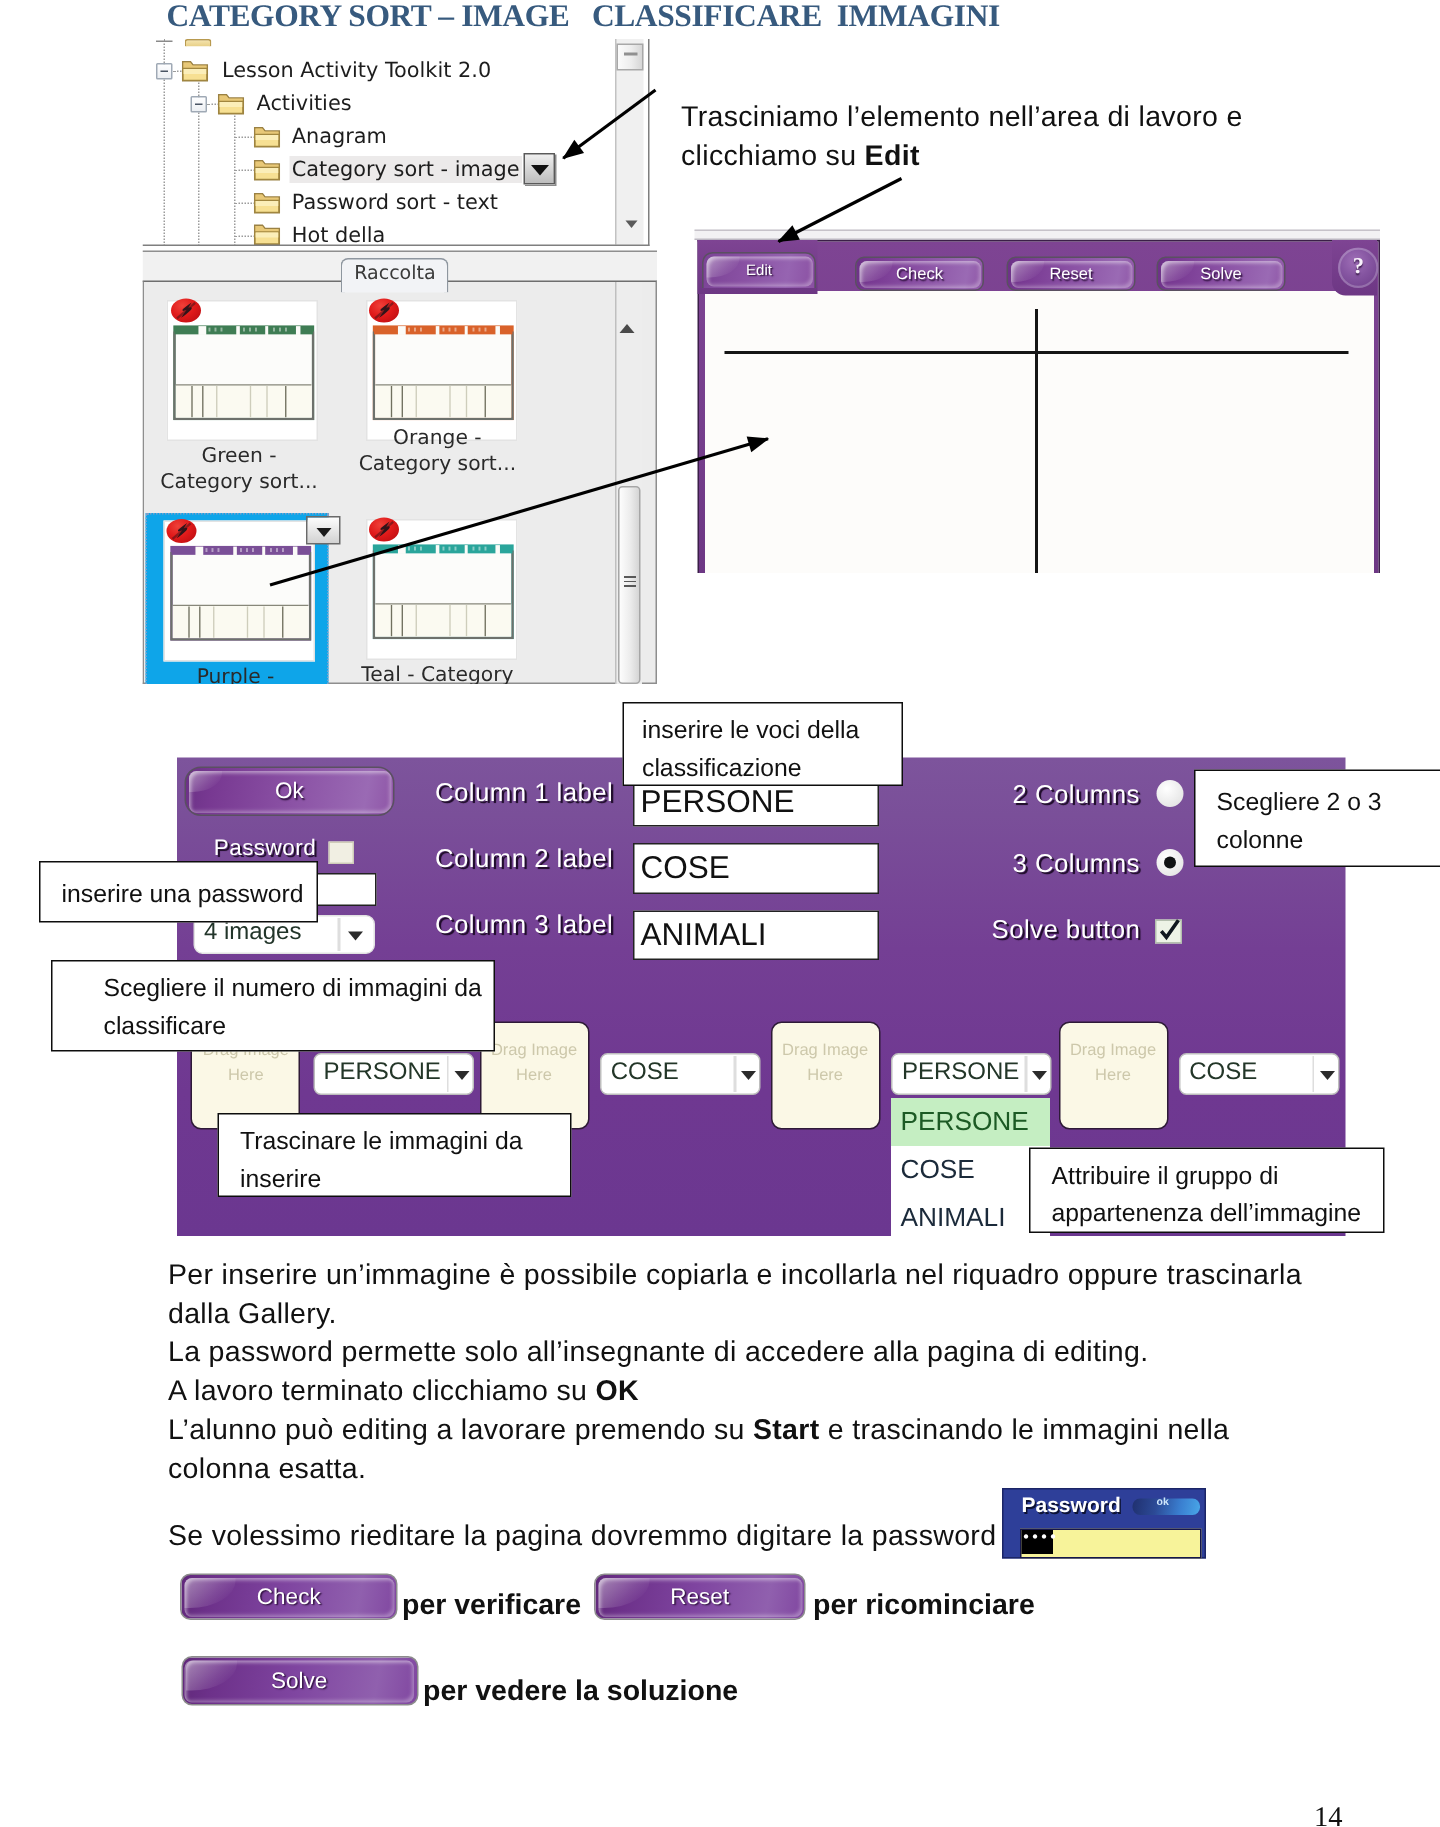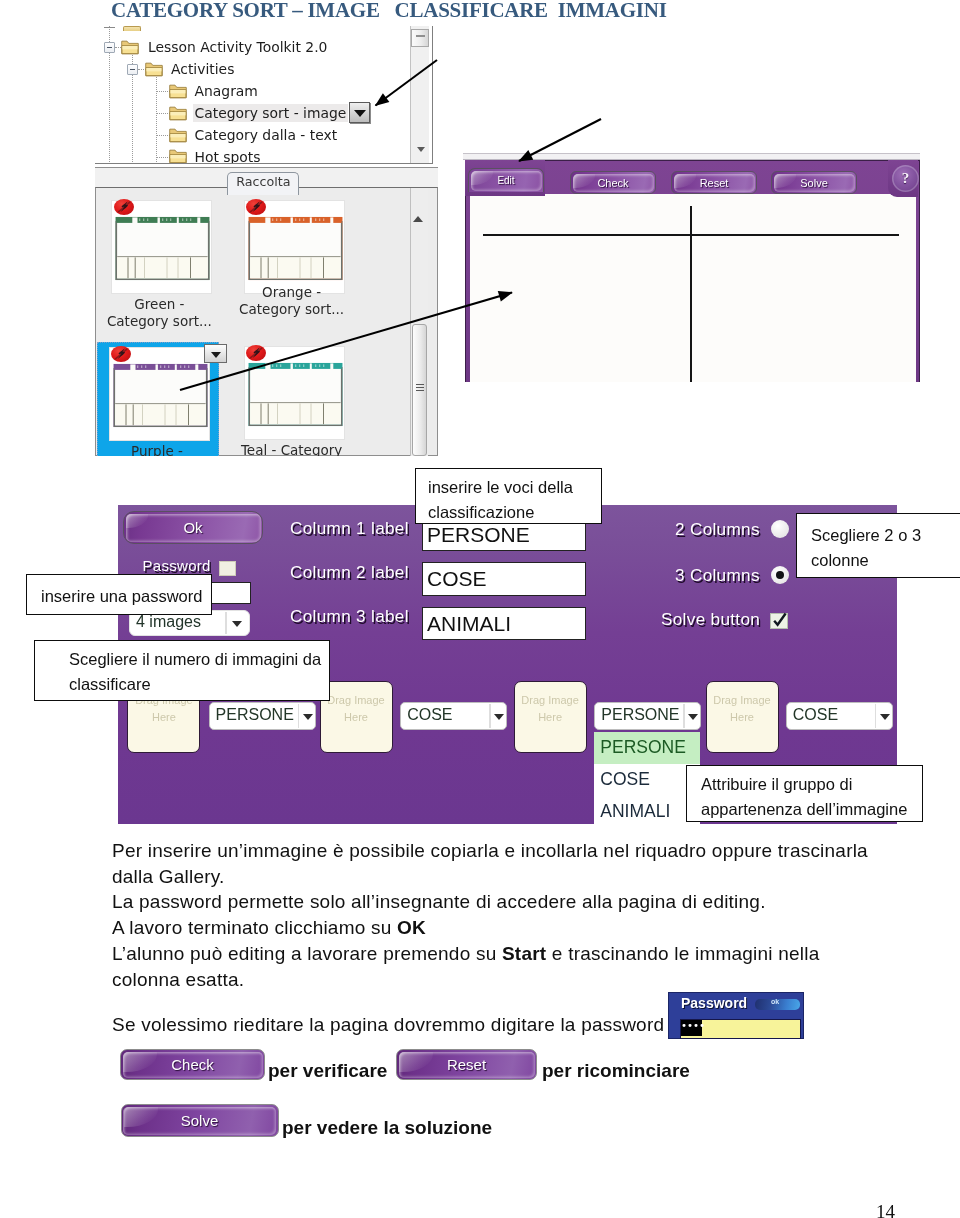--- a/index.html
+++ b/index.html
@@ -137,29 +137,29 @@
             <path d="M1.4 6.0 L16.5 6.0 L16.5 9.4 L1.4 9.4 Z" fill="#fbeeb9"></path>
           </svg></div>
         <div class="tlabel sel" data-name="tree-item-category-sort-image" style="left: 97.5px; top: 78.1px; padding: 1px 2px;">Category sort - image</div>
         <div class="hdot" data-name="tree-connector" style="left: 60.6px; top: 109px; width: 14px;"></div>
         <div class="folder" data-name="tree-folder-icon" style="left: 73.6px; top: 101.5px;"><svg width="18" height="15" viewBox="0 0 18 15" data-name="folder-icon">
             <path d="M0.8 1.2 L6.0 1.2 L7.8 3.4 L17.2 3.4 L17.2 13.8 L0.8 13.8 Z" fill="#d9b259" stroke="#9a8144" stroke-width="1"></path>
             <path d="M1.3 1.7 L5.8 1.7 L7.4 3.7 L16.7 3.7 L16.7 6.6 L1.3 6.6 Z" fill="#e8c878"></path>
             <path d="M1.0 5.6 L16.9 5.6 L16.9 13.6 L1.0 13.6 Z" fill="#f7e093" stroke="#a1863f" stroke-width="0.9"></path>
             <path d="M1.4 6.0 L16.5 6.0 L16.5 9.4 L1.4 9.4 Z" fill="#fbeeb9"></path>
           </svg></div>
-        <div class="tlabel" data-name="tree-item-category-sort-text" style="left: 97.5px; top: 100px; padding: 1px 2px;">Category dalla - text</div>
+        <div class="tlabel" data-name="tree-item-category-sort-text" style="left: 97.5px; top: 100px; padding: 1px 2px;">Password sort - text</div>
         <div class="hdot" data-name="tree-connector" style="left: 60.6px; top: 130.9px; width: 14px;"></div>
         <div class="folder" data-name="tree-folder-icon" style="left: 73.6px; top: 123.4px;"><svg width="18" height="15" viewBox="0 0 18 15" data-name="folder-icon">
             <path d="M0.8 1.2 L6.0 1.2 L7.8 3.4 L17.2 3.4 L17.2 13.8 L0.8 13.8 Z" fill="#d9b259" stroke="#9a8144" stroke-width="1"></path>
             <path d="M1.3 1.7 L5.8 1.7 L7.4 3.7 L16.7 3.7 L16.7 6.6 L1.3 6.6 Z" fill="#e8c878"></path>
             <path d="M1.0 5.6 L16.9 5.6 L16.9 13.6 L1.0 13.6 Z" fill="#f7e093" stroke="#a1863f" stroke-width="0.9"></path>
             <path d="M1.4 6.0 L16.5 6.0 L16.5 9.4 L1.4 9.4 Z" fill="#fbeeb9"></path>
           </svg></div>
-        <div class="tlabel" data-name="tree-item-hot-spots" style="left: 97.5px; top: 121.9px; padding: 1px 2px;">Hot spots</div>
+        <div class="tlabel" data-name="tree-item-hot-spots" style="left: 97.5px; top: 121.9px; padding: 1px 2px;">Hot della</div>
       </div>
 
     <div data-name="tree-item-dropdown-button" style="position:absolute;left:254px;top:76px;width:21px;height:21px;background:linear-gradient(#efefef,#bdbdbd);border:1px solid #5a5a5a;box-sizing:border-box;box-shadow:1px 1px 0 #8b8b8b;">
       <div data-name="chevron-down-icon" style="position:absolute;left:4px;top:7px;width:0;height:0;border-left:6px solid transparent;border-right:6px solid transparent;border-top:7px solid #111;"></div>
     </div>
 
     <div class="sbar" data-name="tree-scrollbar" style="left:315px;top:0px;width:19px;height:137px;background:#f0f0f0;border:none;border-left:1px solid #c2c2c2;"></div>
     <div class="sbtn" data-name="tree-scroll-thumb" style="left:316px;top:3px;width:18px;height:18px;background:linear-gradient(90deg,#fbfbfb,#ededed 55%,#d6d6d6);border:1px solid #a8a8a8;"></div>
     <div data-name="tree-scroll-thumb-grip" style="position:absolute;left:321px;top:9px;width:9px;height:2px;background:#909090;"></div>
     <div class="sarrow" data-name="tree-scroll-down-icon" style="left:321.5px;top:121px;border-left:4px solid transparent;border-right:4px solid transparent;border-top:5px solid #5a5a5a;"></div>
@@ -466,40 +466,48 @@
 Here</div>
         </div>
         <div class="combo" data-name="image-category-select-4" style="left: 667.8px; top: 197px; width: 107px; height: 28px;">
           <span data-name="image-category-value" style="position:absolute;left:6px;top:3px;font-size:16px;color:#233628;font-family:'Liberation Sans',sans-serif;">COSE</span>
           <div data-name="combo-divider" style="position:absolute;left:88px;top:1px;width:1.4px;height:24px;background:#dedede;"></div>
           <div data-name="chevron-down-icon" style="position:absolute;left:93px;top:11px;width:0;height:0;border-left:5px solid transparent;border-right:5px solid transparent;border-top:6px solid #2b2b2b;"></div>
         </div>
       </div>
   </div>
 
+  <div class="plaintext" data-name="callout-drag-edit" style="left:431px;top:66px;width:460px;">
+    <span data-name="callout-drag-edit-line1">Trasciniamo l’elemento nell’area di lavoro e</span><br>
+    <span data-name="callout-drag-edit-line2">clicchiamo su </span><b data-name="callout-drag-edit-bold">Edit</b>
+  </div>
 
   <div class="callout" data-name="callout-password" style="left:3px;top:574px;width:186px;height:41px;padding:9px 0 0 14px;">
     <span data-name="callout-password-text">inserire una password</span>
   </div>
 
   <div class="callout" data-name="callout-voci" style="left:392px;top:468px;width:187px;height:56px;padding:6px 0 0 12px;">
     <span data-name="callout-voci-text" style="white-space:pre-line">inserire le voci della
 classificazione</span>
   </div>
 
   <div class="callout" data-name="callout-numero" style="left:11px;top:640px;width:296px;height:61px;padding:6px 0 0 34px;">
     <span data-name="callout-numero-text" style="white-space:pre-line">Scegliere il numero di immagini da
 classificare</span>
   </div>
 
   <div class="callout" data-name="callout-colonne" style="left:773px;top:513px;width:187px;height:65px;padding:9px 0 0 14px;">
     <span data-name="callout-colonne-text" style="white-space:pre-line">Scegliere 2 o 3
 colonne</span>
   </div>
 
+  <div class="callout" data-name="callout-trascinare" style="left:122px;top:742px;width:236px;height:56px;padding:6px 0 0 14px;">
+    <span data-name="callout-trascinare-text" style="white-space:pre-line">Trascinare le immagini da
+inserire</span>
+  </div>
 
   <div class="callout" data-name="callout-attribuire" style="left:663px;top:765px;width:237px;height:57px;padding:6px 0 0 14px;">
     <span data-name="callout-attribuire-text" style="white-space:pre-line">Attribuire il gruppo di
 appartenenza dell’immagine</span>
   </div>
 
   <div id="body" data-name="body-text">
     <div data-name="body-line-1">Per inserire un’immagine è possibile copiarla e incollarla nel riquadro oppure trascinarla</div>
     <div data-name="body-line-2">dalla Gallery.</div>
     <div data-name="body-line-3">La password permette solo all’insegnante di accedere alla pagina di editing.</div>

